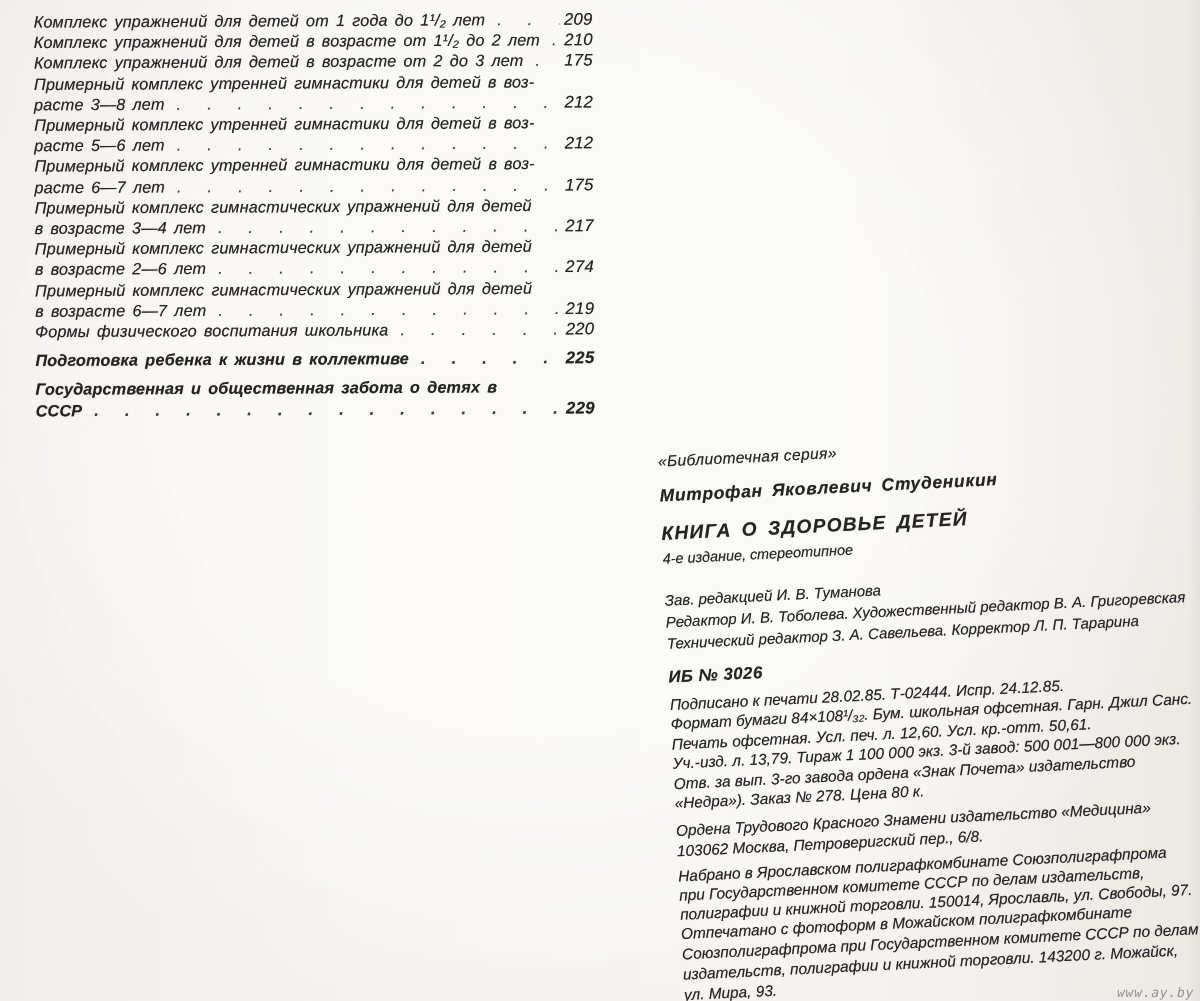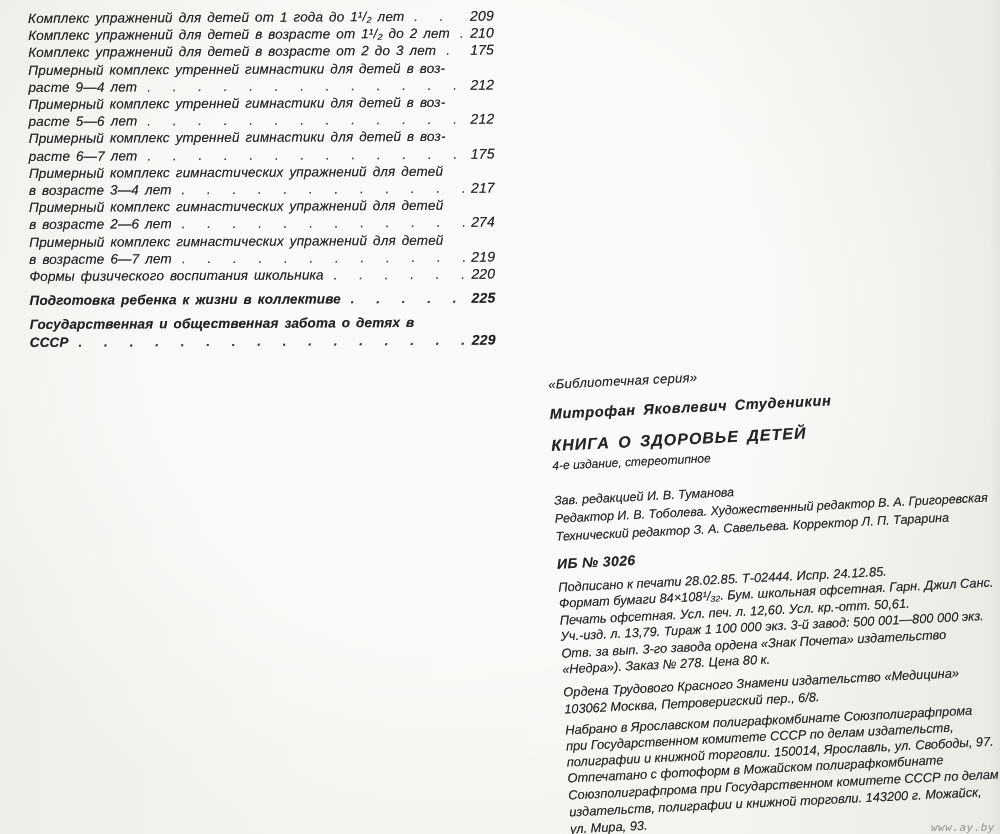--- a/index.html
+++ b/index.html
@@ -94,21 +94,21 @@
             <span class="toc-text">Комплекс упражнений для детей в возрасте от 2 до 3 лет</span>
             <span class="leader">. . . . . . . . . . . . . . . . . . . . . . . . . . . . . . . . . . . . . . . . </span>
             <span class="toc-page">175</span>
           </div>
         </div>
         <div class="toc-entry">
           <div class="toc-line">
             <span class="toc-text">Примерный комплекс утренней гимнастики для детей в воз-</span>
           </div>
           <div class="toc-line">
-            <span class="toc-text">расте 9—4 лет</span>
+            <span class="toc-text">расте 3—8 лет</span>
             <span class="leader">. . . . . . . . . . . . . . . . . . . . . . . . . . . . . . . . . . . . . . . . </span>
             <span class="toc-page">212</span>
           </div>
         </div>
         <div class="toc-entry">
           <div class="toc-line">
             <span class="toc-text">Примерный комплекс утренней гимнастики для детей в воз-</span>
           </div>
           <div class="toc-line">
             <span class="toc-text">расте 5—6 лет</span>

